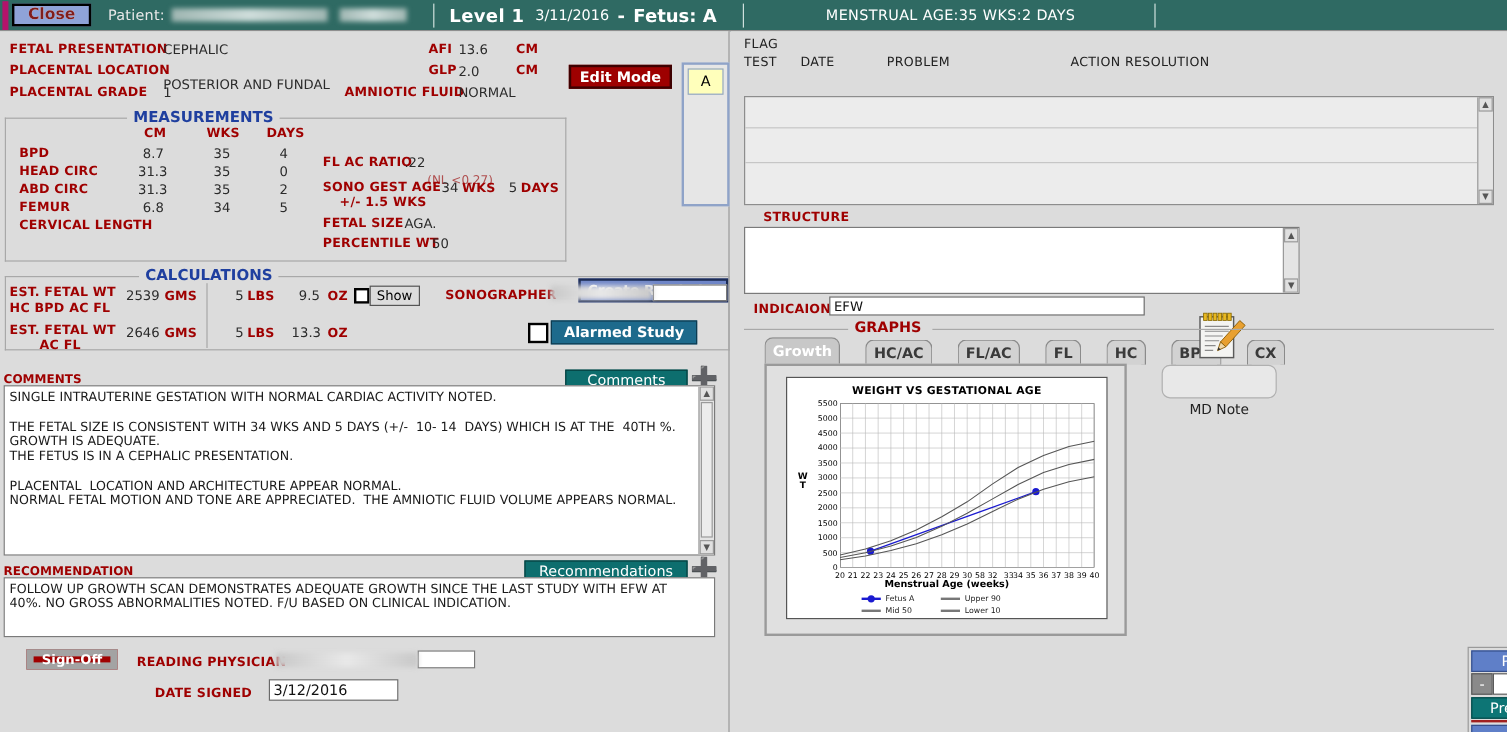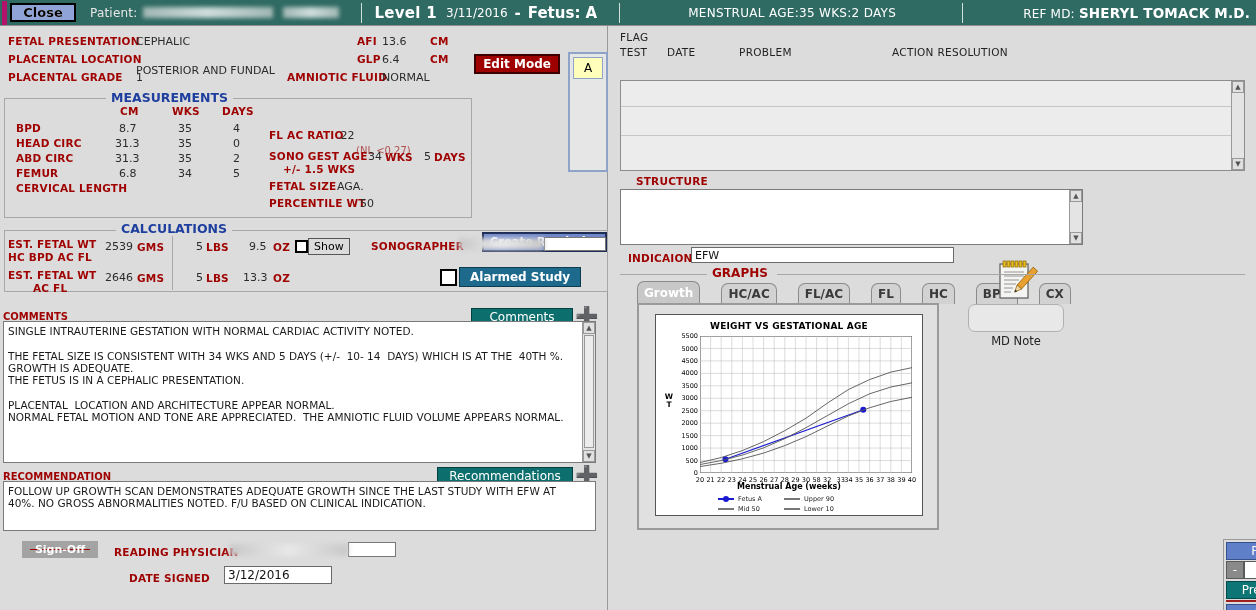--- a/index.html
+++ b/index.html
@@ -18,21 +18,21 @@
   .topbar {
     position: absolute; left: 0; top: 0; width: 1256px; height: 26px;
     background: #2f6a63; color: #ffffff;
     display: flex; align-items: center;
     border-bottom: 1px solid #8f8f8f;
   }
   .tb-accent { width: 5px; height: 24px; background: #b3136b; margin-left: 2px; }
   .close-btn {
     margin-left: 3px; width: 66px; height: 19px;
     background: #8fa3d8; border: 2px solid #000;
-    color: #000000; font-weight: bold; font-size: 13px;
+    color: #7f1d1d; font-weight: bold; font-size: 13px;
     display: flex; align-items: center; justify-content: center;
     font-family: "DejaVu Sans", sans-serif;
     text-shadow: 0 0 0 #fff;
     cursor: pointer;
   }
   .tb-patient-label { margin-left: 14px; font-size: 12px; color: #e8e8e8; letter-spacing: .2px; }
   .tb-redact {
     display: inline-block; height: 11px; margin-left: 6px;
     background: linear-gradient(90deg,#9fb6b2,#cfdddb,#9fb6b2);
     filter: blur(2.2px); vertical-align: middle;
@@ -144,21 +144,21 @@
     border: 1px solid #9a9a9a; display: flex; align-items: center; justify-content: center;
     font-size: 7px; color: #555; cursor: pointer;
   }
   .vs-thumb {
     position: absolute; left: 1px; width: 10px; background: #ececec;
     border: 1px solid #9a9a9a; cursor: pointer;
   }
 
   .signoff-btn {
     position: absolute; left: 22px; top: 515px; width: 76px; height: 17px;
-    background: #a00000; border: 8px solid #a3a3a3; color: #fff;
+    background: #a00000; border: 6px solid #a3a3a3; color: #fff;
     font-weight: bold; font-size: 11px;
     display: flex; align-items: center; justify-content: center; cursor: pointer;
   }
   .date-inp {
     position: absolute; background: #fff; border: 1px solid #6a6a6a;
     font-size: 12px; padding: 1px 3px; color: #111;
   }
 
   
   .rightpanel {
@@ -252,43 +252,39 @@
     <span class="tb-redact" style="width:130px;"></span>
     <span class="tb-redact" style="width:56px;margin-left:10px;"></span>
     <div class="tb-sep" style="margin-left:22px;"></div>
     <span class="tb-level">Level 1</span>
     <span class="tb-date">3/11/2016</span>
     <span class="tb-dash">-</span>
     <span class="tb-fetus">Fetus:  A</span>
     <div class="tb-sep" style="margin-left:22px;"></div>
     <span class="tb-ma" style="margin-left:56px;">MENSTRUAL AGE:35 WKS:2 DAYS</span>
     <div class="tb-sep" style="margin-left:66px;"></div>
-    <span class="tb-refmd" style="margin-left:auto;margin-right:6px;">
-      <span>REF MD:</span>
-      <b>SHERYL TOMACK M.D.</b>
-    </span>
   </div>
 
   <div class="leftpanel">
 
     <div class="row-abs redlbl" style="left:8px; top:9px;">FETAL PRESENTATION</div>
     <div class="row-abs valtxt" style="left:136px; top:9px;">CEPHALIC</div>
 
     <div class="row-abs redlbl" style="left:8px; top:27px;">PLACENTAL LOCATION</div>
     <div class="row-abs valtxt" style="left:136px; top:38px;">POSTERIOR AND FUNDAL</div>
 
     <div class="row-abs redlbl" style="left:8px; top:45px;">PLACENTAL GRADE</div>
     <div class="row-abs valtxt" style="left:136px; top:45px;">1</div>
 
     <div class="row-abs redlbl" style="left:357px; top:9px;">AFI</div>
     <div class="row-abs valtxt" style="left:382px; top:9px;">13.6</div>
     <div class="row-abs redlbl" style="left:430px; top:9px;">CM</div>
 
     <div class="row-abs redlbl" style="left:357px; top:27px;">GLP</div>
-    <div class="row-abs valtxt" style="left:382px; top:27px;">6.4</div>
+    <div class="row-abs valtxt" style="left:382px; top:27px;">2.0</div>
     <div class="row-abs redlbl" style="left:430px; top:27px;">CM</div>
 
     <div class="row-abs redlbl" style="left:287px; top:45px;">AMNIOTIC FLUID</div>
     <div class="row-abs valtxt" style="left:382px; top:45px;">NORMAL</div>
 
     <div class="editmode-btn">Edit Mode</div>
 
     <div class="fetus-list">
       <div class="fetus-item">A</div>
     </div>

